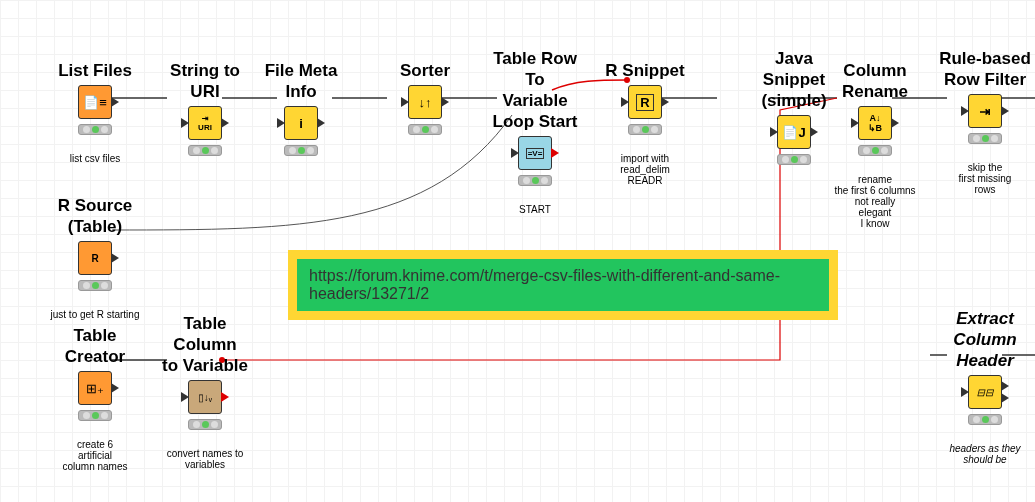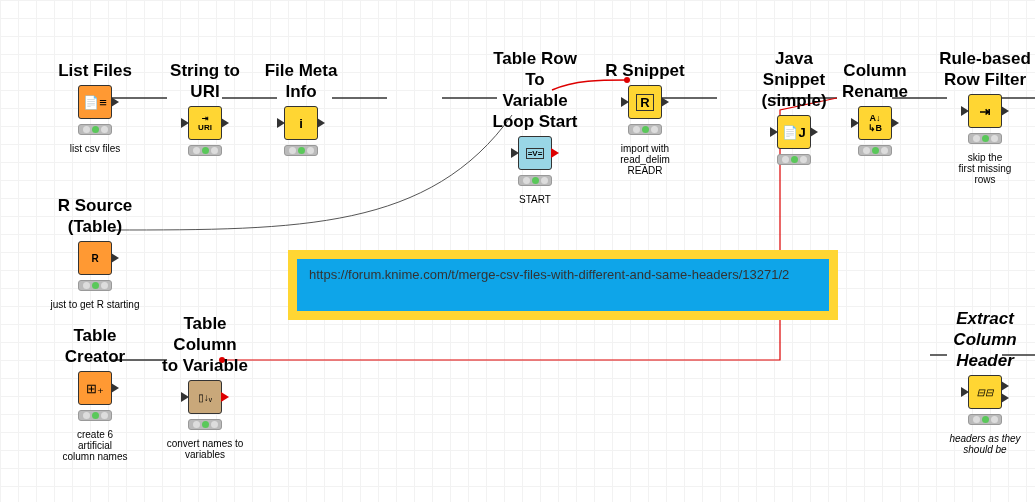--- a/index.html
+++ b/index.html
@@ -34,25 +34,25 @@
   .port { width: 0; height: 0; border-top: 5px solid transparent; border-bottom: 5px solid transparent; margin: 1px 0; }
   .port.in  { border-left: 8px solid #333; }
   .port.out { border-left: 8px solid #333; }
   .port.var { border-left-color: #d00; }
   .status {
     width: 34px; height: 11px; margin: 5px auto 3px; background: #bbb; border-radius: 3px;
     display: flex; align-items: center; justify-content: center; gap: 2px; border: 1px solid #999;
   }
   .light { width: 7px; height: 7px; border-radius: 50%; background: #ddd; }
   .light.on { background: #5ac85a; }
-  .node .caption { font-size: 10px; line-height: 11px; white-space: pre-line; margin-top: 8px; }
+  .node .caption { font-size: 10px; line-height: 11px; white-space: pre-line; margin-top: 18px; }
 
   .annotation {
-    position: absolute; border: 9px solid #ffd633; background: #0ea5e9;
-    padding: 8px 12px; font-size: 13px; color: #333;
+    position: absolute; border: 9px solid #ffd633; background: #22c55e;
+    padding: 8px 12px; font-size: 16px; color: #333;
   }
 </style>
 </head>
 <body>
 
 <div class="canvas">
 
 <svg class="wires">
 
   <line x1="112" y1="98" x2="167" y2="98" stroke="#333" stroke-width="1.5"></line>
@@ -129,20 +129,38 @@
         </div>
   </div>
   <div class="status">
         <div class="light"></div>
         <div class="light on"></div>
         <div class="light"></div>
       </div>
   <div class="caption"></div>
 </div>
 
+<div class="node" style="left:375px; top:60px;">
+  <div class="title">Sorter</div>
+  <div class="box yellow">
+    <span style="font-weight:bold">↓↑</span>
+    <div class="ports-l">
+          <div class="port in"></div>
+        </div>
+        <div class="ports-r">
+          <div class="port out"></div>
+        </div>
+  </div>
+  <div class="status">
+        <div class="light"></div>
+        <div class="light on"></div>
+        <div class="light"></div>
+      </div>
+  <div class="caption"></div>
+</div>
 
 <div class="node" style="left:485px; top:48px;">
   <div class="title">Table Row To
 Variable Loop Start</div>
   <div class="box blue">
     <span style="font-size:8px;font-weight:bold;border:1px solid #333;padding:0 1px">=V=</span>
     <div class="ports-l">
           <div class="port in"></div>
         </div>
         <div class="ports-r">
@@ -206,20 +224,25 @@
         </div>
         <div class="ports-r">
           <div class="port out"></div>
         </div>
   </div>
   <div class="status">
         <div class="light"></div>
         <div class="light on"></div>
         <div class="light"></div>
       </div>
+  <div class="caption">rename
+the first 6 columns
+not really
+elegant
+I know</div>
 </div>
 
 <div class="node" style="left:935px; top:48px;">
   <div class="title">Rule-based
 Row Filter</div>
   <div class="box yellow">
     <span style="font-weight:bold">⇥</span>
     <div class="ports-l">
           <div class="port in"></div>
         </div>

